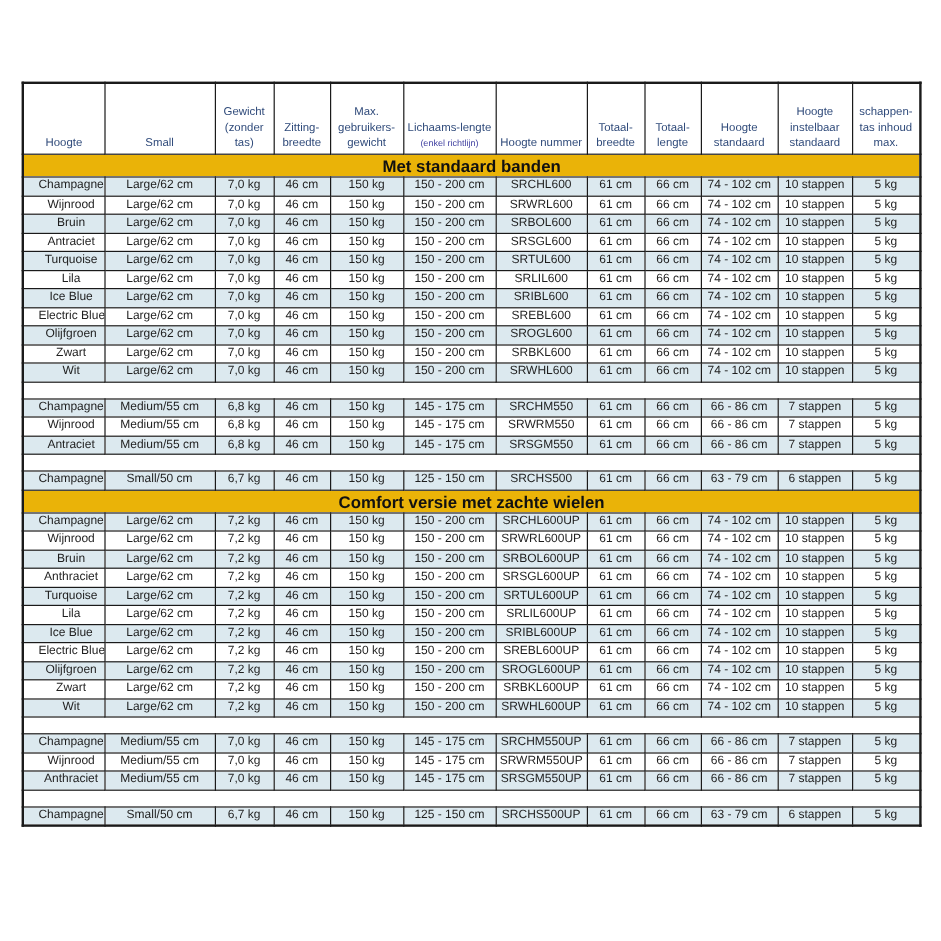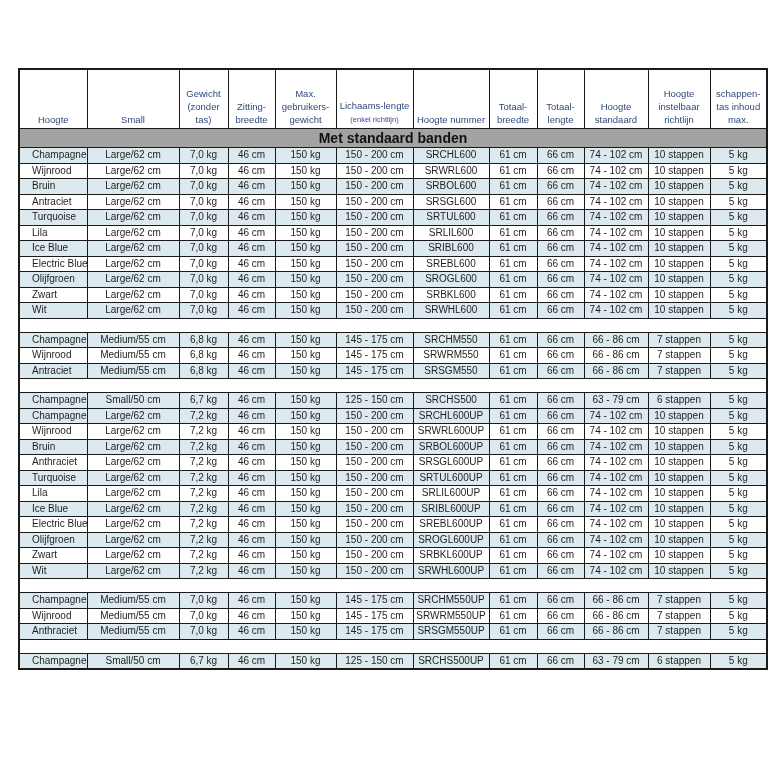--- a/index.html
+++ b/index.html
@@ -2,23 +2,23 @@
 <html><head>
 <meta charset="utf-8">
 <style>
   html, body { margin: 0; padding: 0; background: #ffffff; }
   body { width: 784px; height: 784px; position: relative; overflow: hidden; font-family: "Liberation Sans", sans-serif; }
   .wrap { position: absolute; left: 18px; top: 68px; width: 748px; }
   table { border-collapse: collapse; width: 748px; table-layout: fixed; border: 2px solid #1a1a1a; }
   td, th { border: 1.5px solid #1a1a1a; padding: 0; font-size: 10px; color: #1e1e1e; text-align: center; white-space: nowrap; overflow: hidden; height: 14.5px; line-height: 14px; }
   th { color: #2f4a7a; font-weight: normal; font-size: 9.5px; line-height: 13px; vertical-align: bottom; padding-bottom: 2px; white-space: normal; height: auto; }
   th .small { font-size: 7.5px; color: #3f3fa0; }
-  td.first { text-align: left; padding-left: 12px; }
+  td.first { text-align: center; padding-left: 12px; }
   tr.shade td { background: #dce9ef; }
-  tr.section td { background: #a3a3a3; font-size: 14px; font-weight: bold; color: #111; height: 18px; line-height: 18px; border-left: none; border-right: none; }
+  tr.section td { background: #eab308; font-size: 14px; font-weight: bold; color: #111; height: 18px; line-height: 18px; border-left: none; border-right: none; }
   tr.spacer td { height: 13px; background: #fff; border-left: none; border-right: none; }
   tr.head th { height: 56px; }
 </style>
 </head>
 <body>
 
 <div class="wrap">
   <table>
     <colgroup>
       <col style="width:68px">
@@ -39,21 +39,21 @@
           <th><span>Hoogte</span></th>
           <th><span>Small</span></th>
           <th><span>Gewicht (zonder tas)</span></th>
           <th><span>Zitting-breedte</span></th>
           <th><span>Max. gebruikers-gewicht</span></th>
           <th><span>Lichaams-lengte</span> <span class="small">(enkel richtlijn)</span></th>
           <th><span>Hoogte nummer</span></th>
           <th><span>Totaal-breedte</span></th>
           <th><span>Totaal-lengte</span></th>
           <th><span>Hoogte standaard</span></th>
-          <th><span>Hoogte instelbaar richtlijn</span></th>
+          <th><span>Hoogte instelbaar standaard</span></th>
           <th><span>schappen-tas inhoud max.</span></th>
         </tr>
     </thead>
     <tbody id="tbody">
         <tr class="section">
           <td colspan="12">Met standaard banden</td>
         </tr>
         <tr class="shade">
           <td class="first">Champagne</td>
           <td>Large/62 cm</td>
@@ -262,20 +262,23 @@
           <td>6,7 kg</td>
           <td>46 cm</td>
           <td>150 kg</td>
           <td>125 - 150 cm</td>
           <td>SRCHS500</td>
           <td>61 cm</td>
           <td>66 cm</td>
           <td>63 - 79 cm</td>
           <td>6 stappen</td>
           <td>5 kg</td>
+        </tr>
+        <tr class="section">
+          <td colspan="12">Comfort versie met zachte wielen</td>
         </tr>
         <tr class="shade">
           <td class="first">Champagne</td>
           <td>Large/62 cm</td>
           <td>7,2 kg</td>
           <td>46 cm</td>
           <td>150 kg</td>
           <td>150 - 200 cm</td>
           <td>SRCHL600UP</td>
           <td>61 cm</td>

